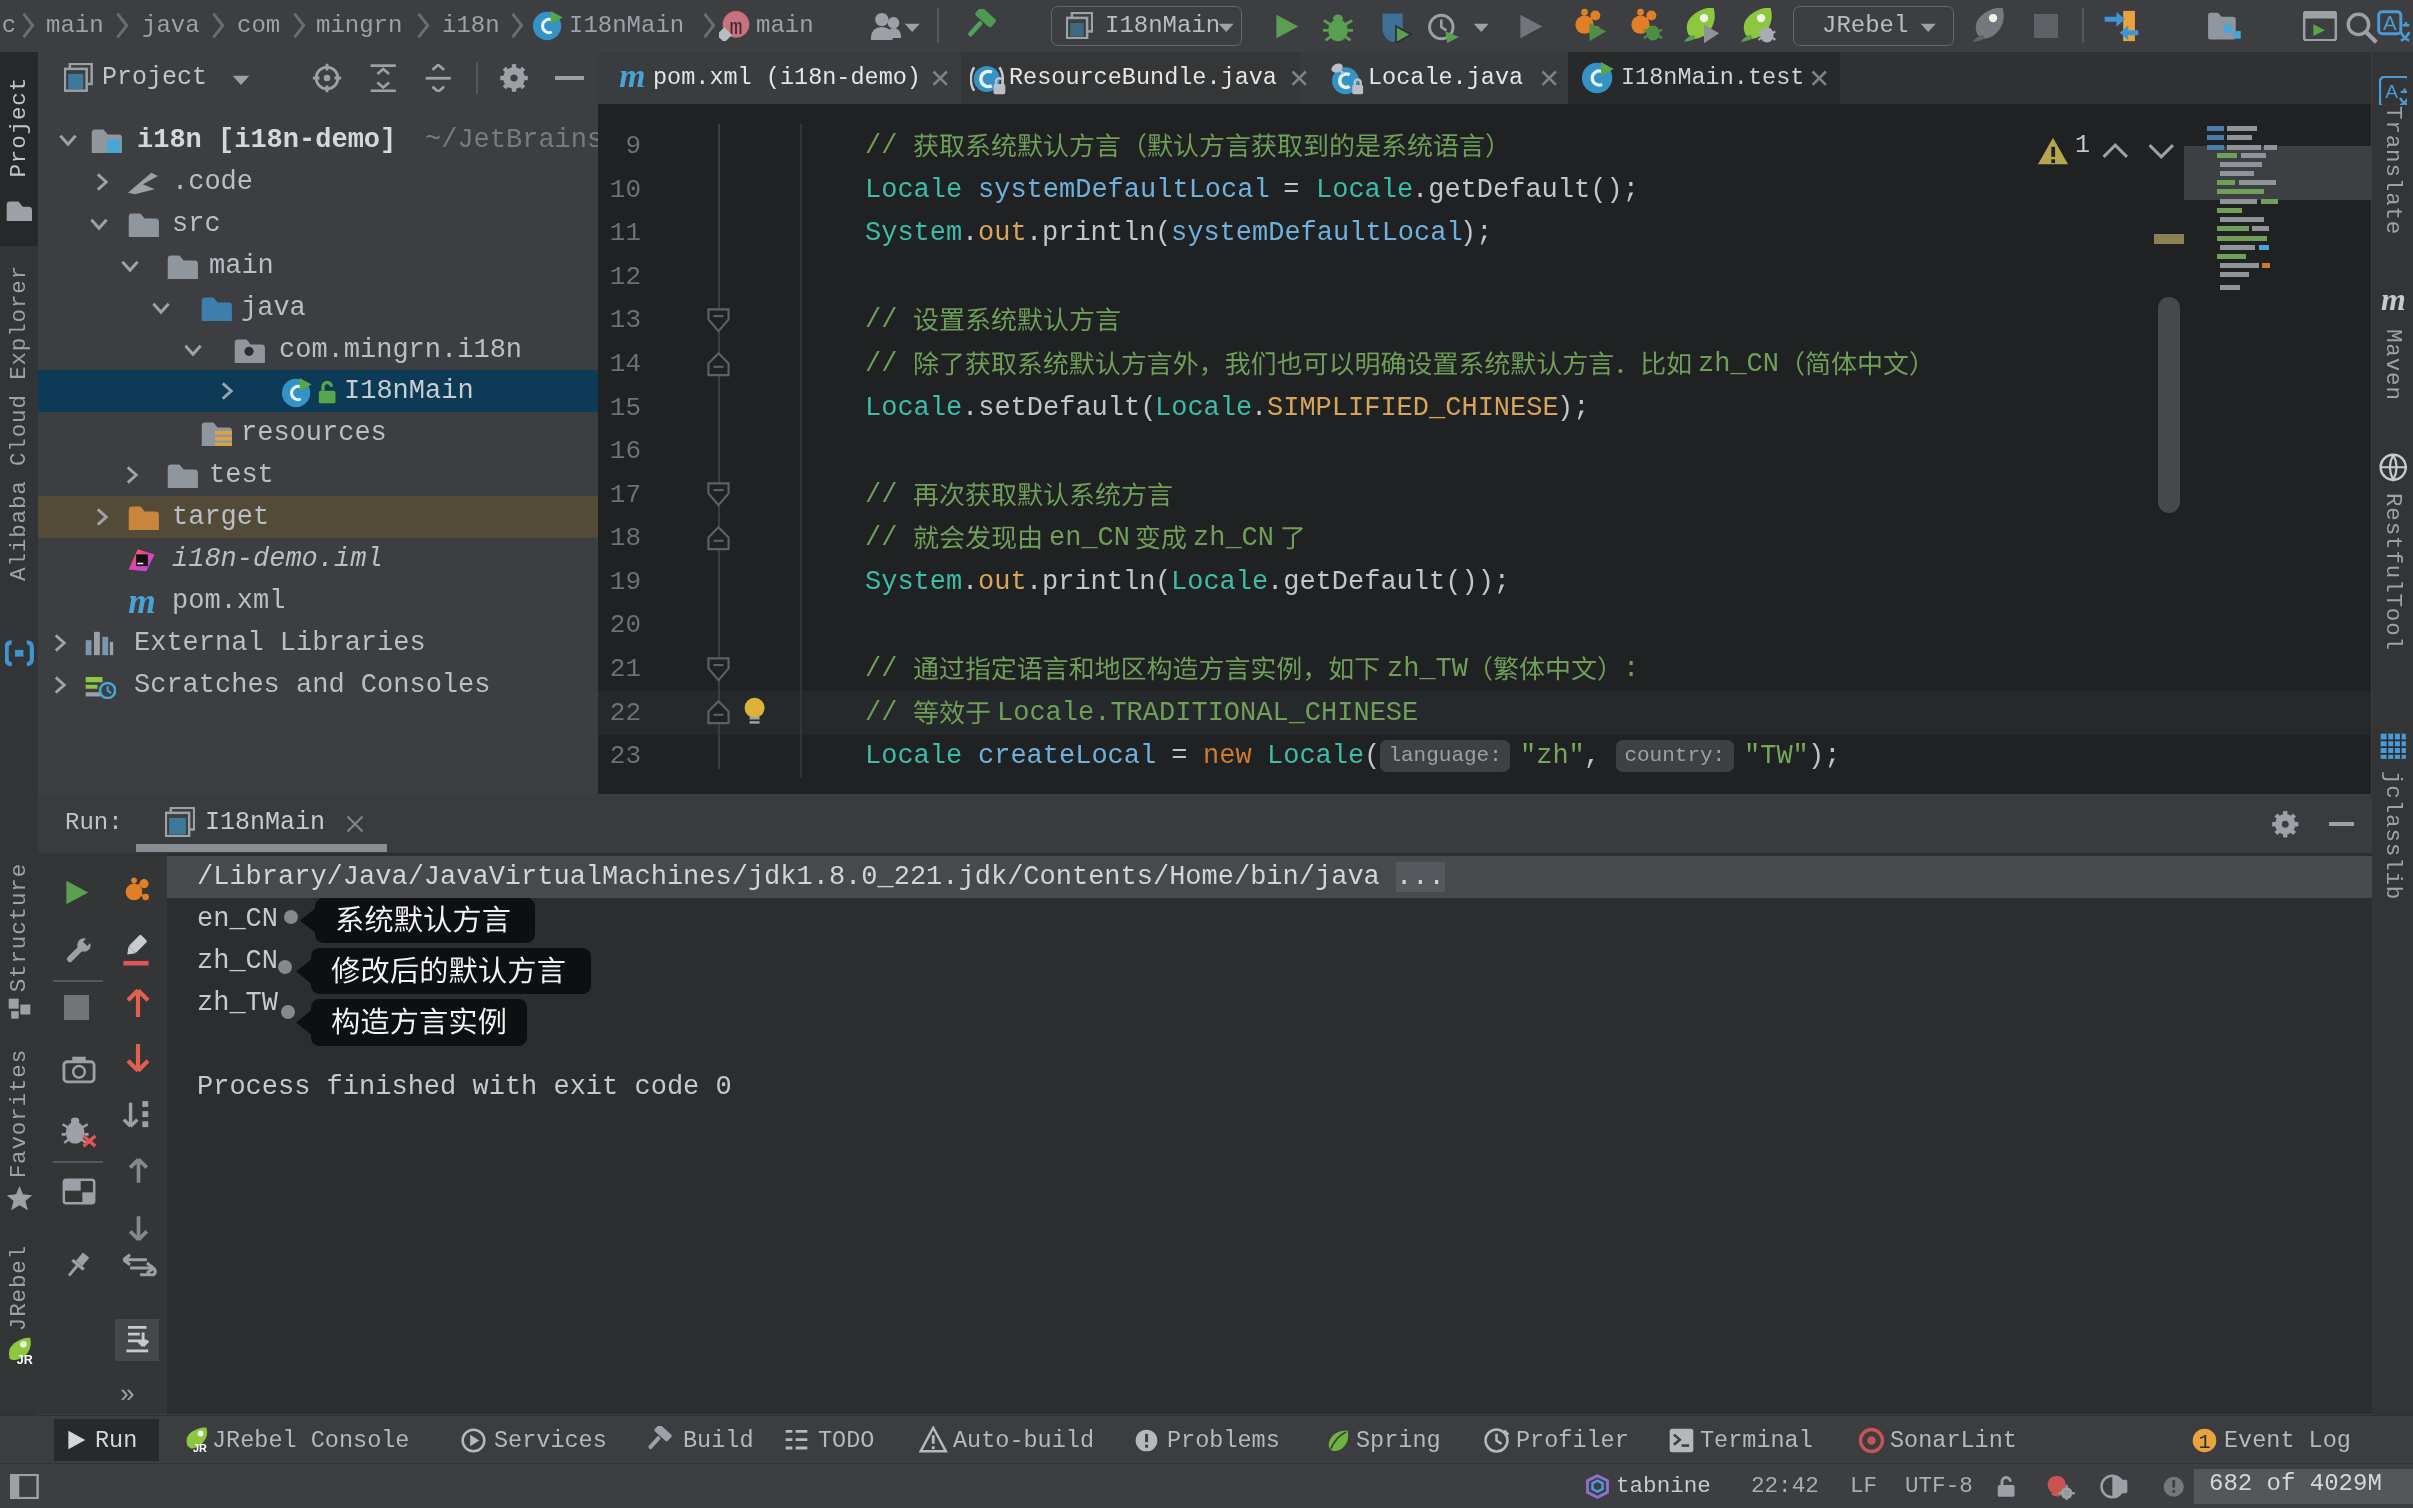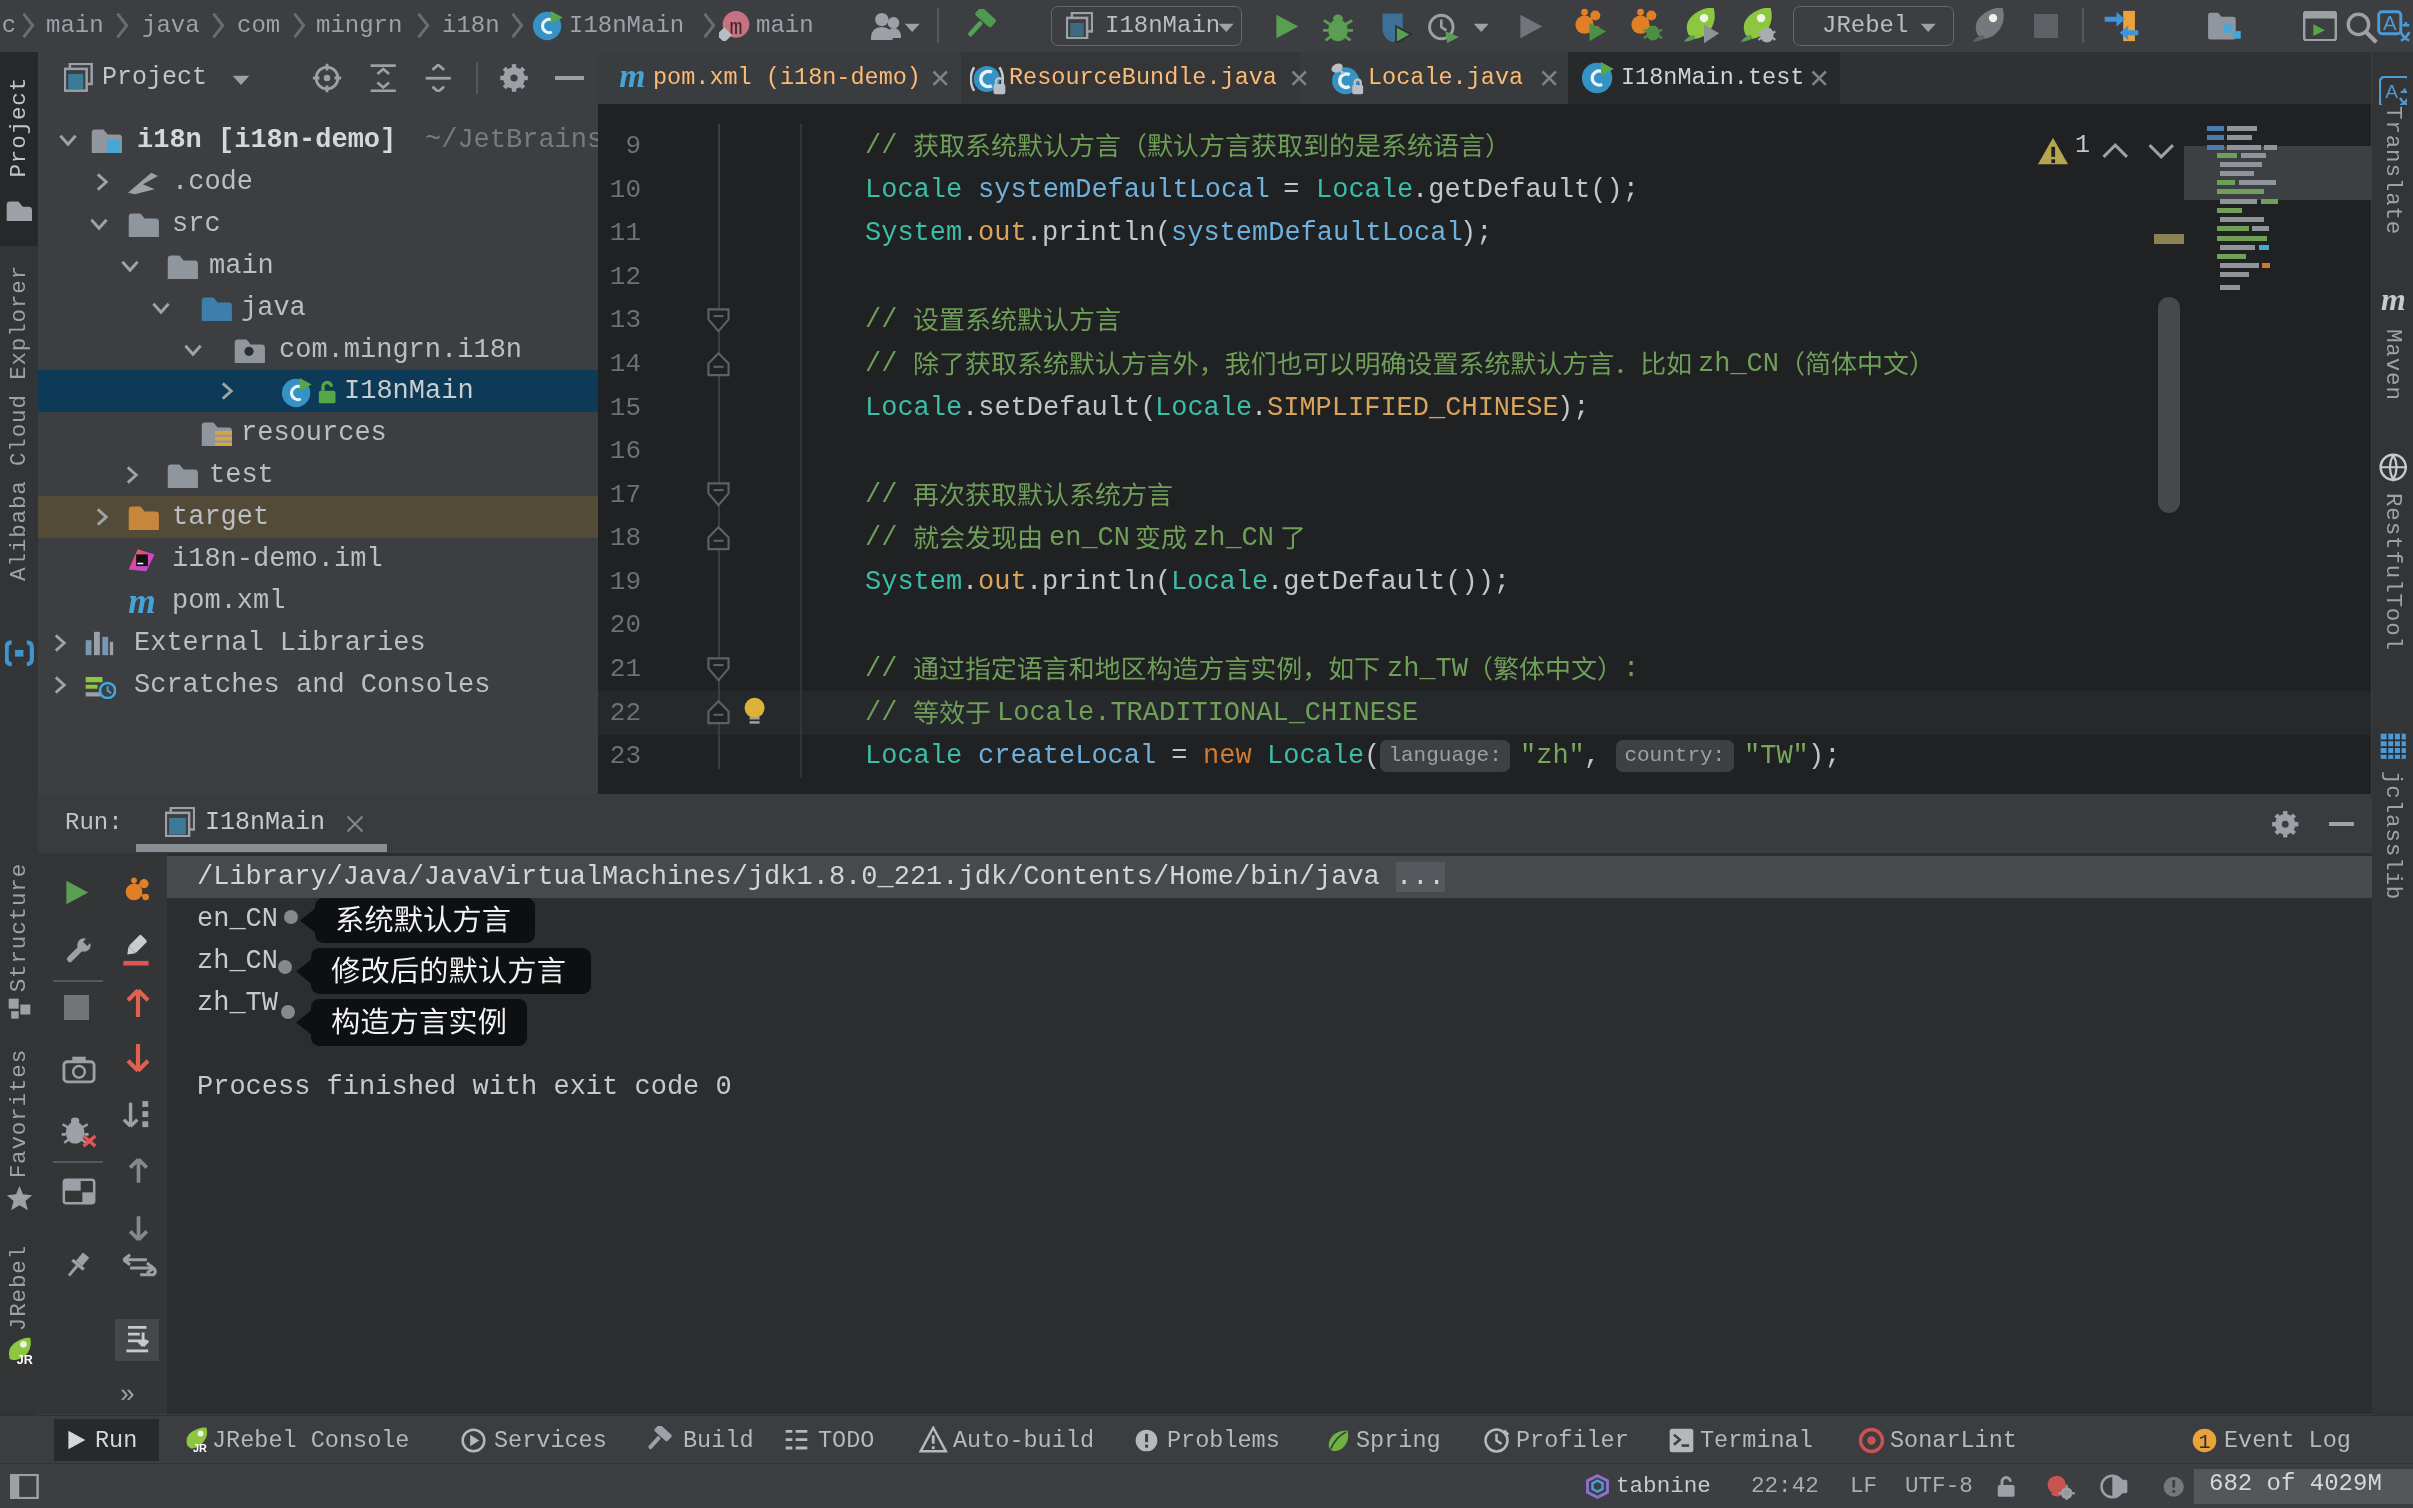--- a/index.html
+++ b/index.html
@@ -24,21 +24,21 @@
 #runp{position:absolute;left:38px;top:794px;width:2334px;height:620px}
 #runhdr{position:absolute;left:0;top:0;width:2334px;height:59px;background:#393b3e}
 #runtools{position:absolute;left:0;top:59px;width:129px;height:561px;background:#333537}
 #console{position:absolute;left:129px;top:59px;width:2205px;height:561px;background:#2b2d30}
 .con{position:absolute;left:68px;height:42px;line-height:42px;font-size:27px;color:#c7c9cb;white-space:pre}
 .tip{position:absolute;background:#0e0f11;border-radius:8.4px;color:#fff}
 #btoolbar{position:absolute;left:0;top:1415px;width:2413px;height:49px;background:#3b3d40;border-top:1.7px solid #2e3032}
 .bt{position:absolute;top:0;height:49px;line-height:49px;font-size:23.5px;color:#b3b9bd;white-space:pre}
 #statusbar{position:absolute;left:0;top:1463px;width:2413px;height:45px;background:#3c3e41;border-top:1.7px solid #323436}
 .st{position:absolute;top:0;height:44px;line-height:44px;font-size:22.6px;color:#a8aeb3;white-space:pre}
-.tab{position:absolute;top:0;height:52px;line-height:52px;font-size:23.5px;color:#fdba74;white-space:pre}
+.tab{position:absolute;top:0;height:52px;line-height:52px;font-size:23.5px;color:#e5e5e5;white-space:pre}
 </style></head><body>
 <div id="app">
     <div id="row1">
       <div class="crumb" style="left:1.7px">c</div>
       <div class="crumb" style="left:46px">main</div>
       <div class="crumb" style="left:142px">java</div>
       <div class="crumb" style="left:237px">com</div>
       <div class="crumb" style="left:316px">mingrn</div>
       <div class="crumb" style="left:442px">i18n</div>
       <svg class="ic" style="left:20px;top:11.7px;" width="17" height="27" viewBox="0 0 20 32">
@@ -381,21 +381,21 @@
       <div class="trow" style="top:392px;background:#534b38;"><div class="abs" style="left:-38px;top:0;width:598px;height:42px"><svg class="ic" style="left:91px;top:10px;" width="22" height="22" viewBox="0 0 26 26">
             <path d="M8 4 L18 13 L8 22" fill="none" stroke="#9da3a8" stroke-width="3.4"></path>
           </svg><svg class="ic" style="left:127px;top:8.4px;" width="32" height="26" viewBox="0 0 38 31">
             <path d="M2 27 V7 q0-4 4-4 h10 l5 6 h13 q4 0 4 4 v20 q0 4-4 4 H6 q-4 0-4-4 Z" fill="#c8853c"></path>
           </svg><span class="abs" style="left:172px;color:#b9bfc4;font-size:27px">target</span></div></div>
       <div class="trow" style="top:350px;"><div class="abs" style="left:-38px;top:0;width:598px;height:42px"><svg class="ic" style="left:121px;top:10px;" width="22" height="22" viewBox="0 0 26 26">
             <path d="M8 4 L18 13 L8 22" fill="none" stroke="#9da3a8" stroke-width="3.4"></path>
           </svg><svg class="ic" style="left:166px;top:8.4px;" width="32" height="26" viewBox="0 0 38 31">
             <path d="M2 27 V7 q0-4 4-4 h10 l5 6 h13 q4 0 4 4 v20 q0 4-4 4 H6 q-4 0-4-4 Z" fill="#8f969d"></path>
           </svg><span class="abs" style="left:209px;color:#b9bfc4;font-size:27px">test</span></div></div>
-      <div class="trow" style="top:434px;"><div class="abs" style="left:-38px;top:0;width:598px;height:42px"><svg class="ic" style="left:126px;top:8.4px;" width="32" height="28.5" viewBox="0 0 38 34">
+      <div class="trow" style="top:434px;font-style:italic;"><div class="abs" style="left:-38px;top:0;width:598px;height:42px"><svg class="ic" style="left:126px;top:8.4px;" width="32" height="28.5" viewBox="0 0 38 34">
             <defs>
               <linearGradient id="jb" x1="0" y1="0" x2="1" y2="1">
                 <stop offset="0" stop-color="#f97a12"></stop>
                 <stop offset="0.4" stop-color="#e343a0"></stop>
                 <stop offset="1" stop-color="#b74af7"></stop>
               </linearGradient>
             </defs>
             <path d="M3 28 L14 4 L34 10 L24 30 Z" fill="url(#jb)"></path>
             <rect x="12" y="10" width="14" height="14" fill="#111"></rect>
             <rect x="13.5" y="20" width="7" height="1.8" fill="#fff"></rect>

